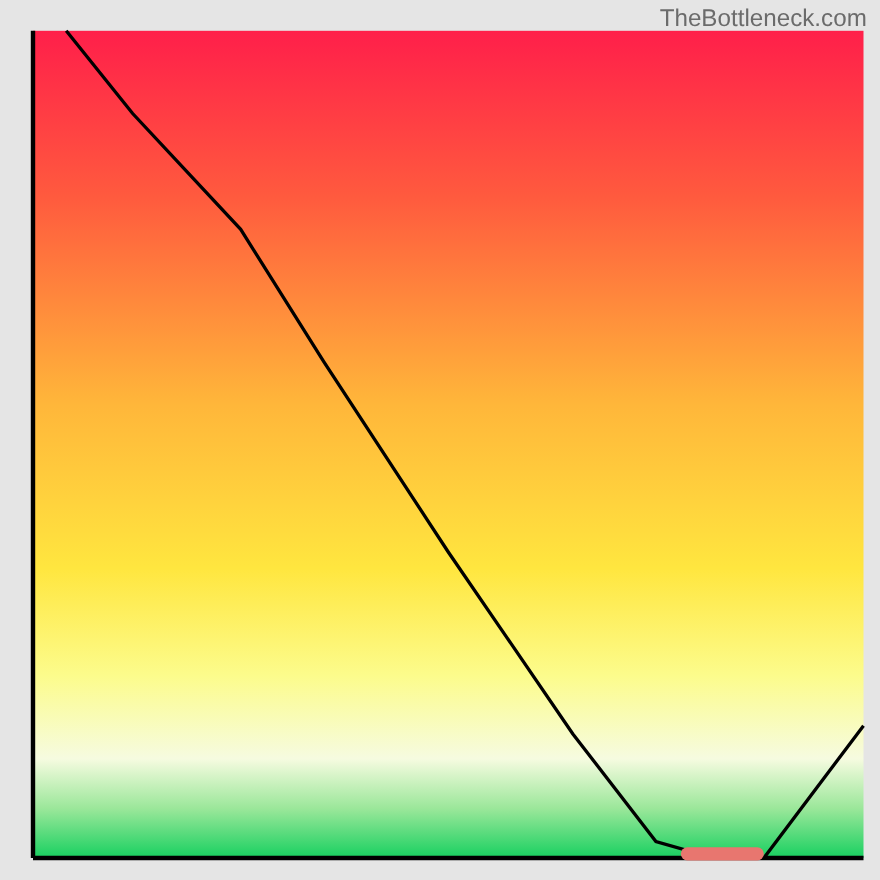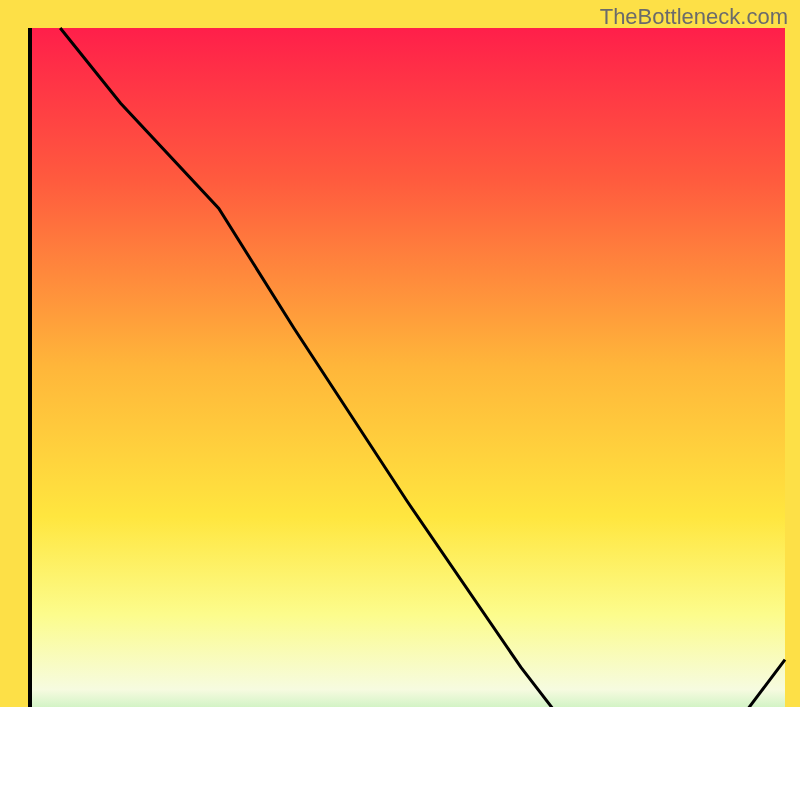--- a/index.html
+++ b/index.html
@@ -3,23 +3,23 @@
 <meta charset="utf-8">
 <style>
   body {
     margin: 0;
     padding: 0;
     background: #ffffff;
     font-family: Arial, Helvetica, sans-serif;
   }
   .container {
     width: 800px;
-    height: 707px;
+    height: 800px;
     position: relative;
-    background: #fde047;
+    background: #e5e5e5;
   }
   .watermark {
     position: absolute;
     top: 4px;
     right: 12px;
     color: #6b6b6b;
     font-size: 22px;
     font-weight: 500;
     z-index: 10;
   }

